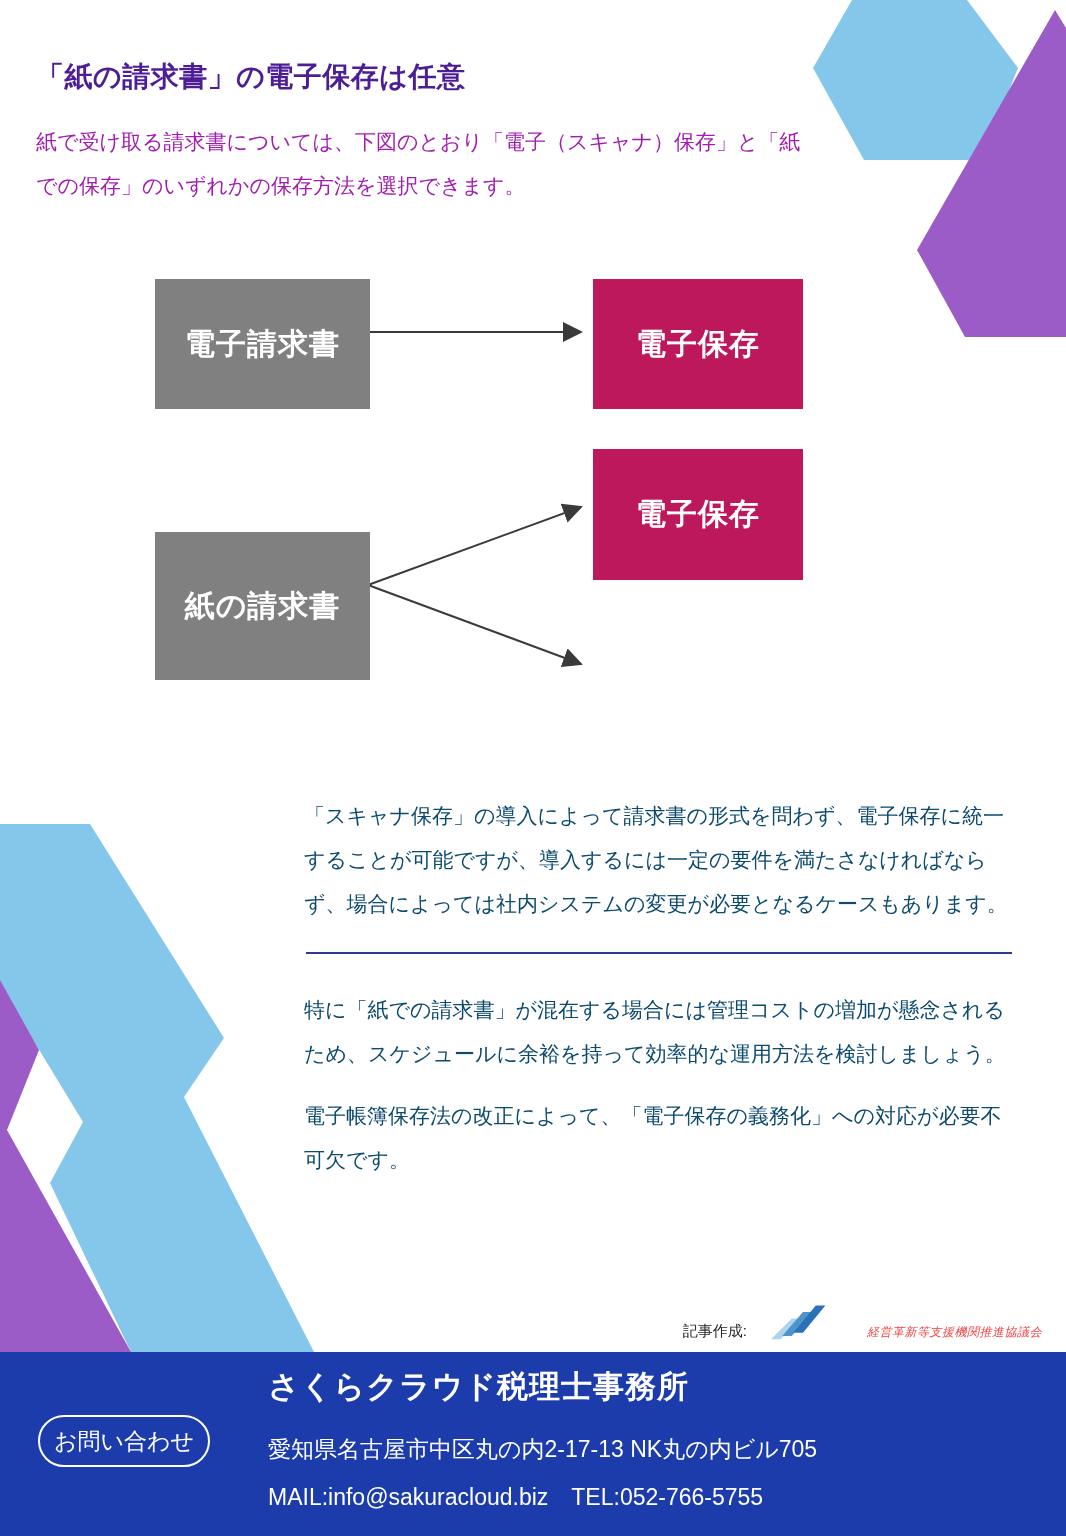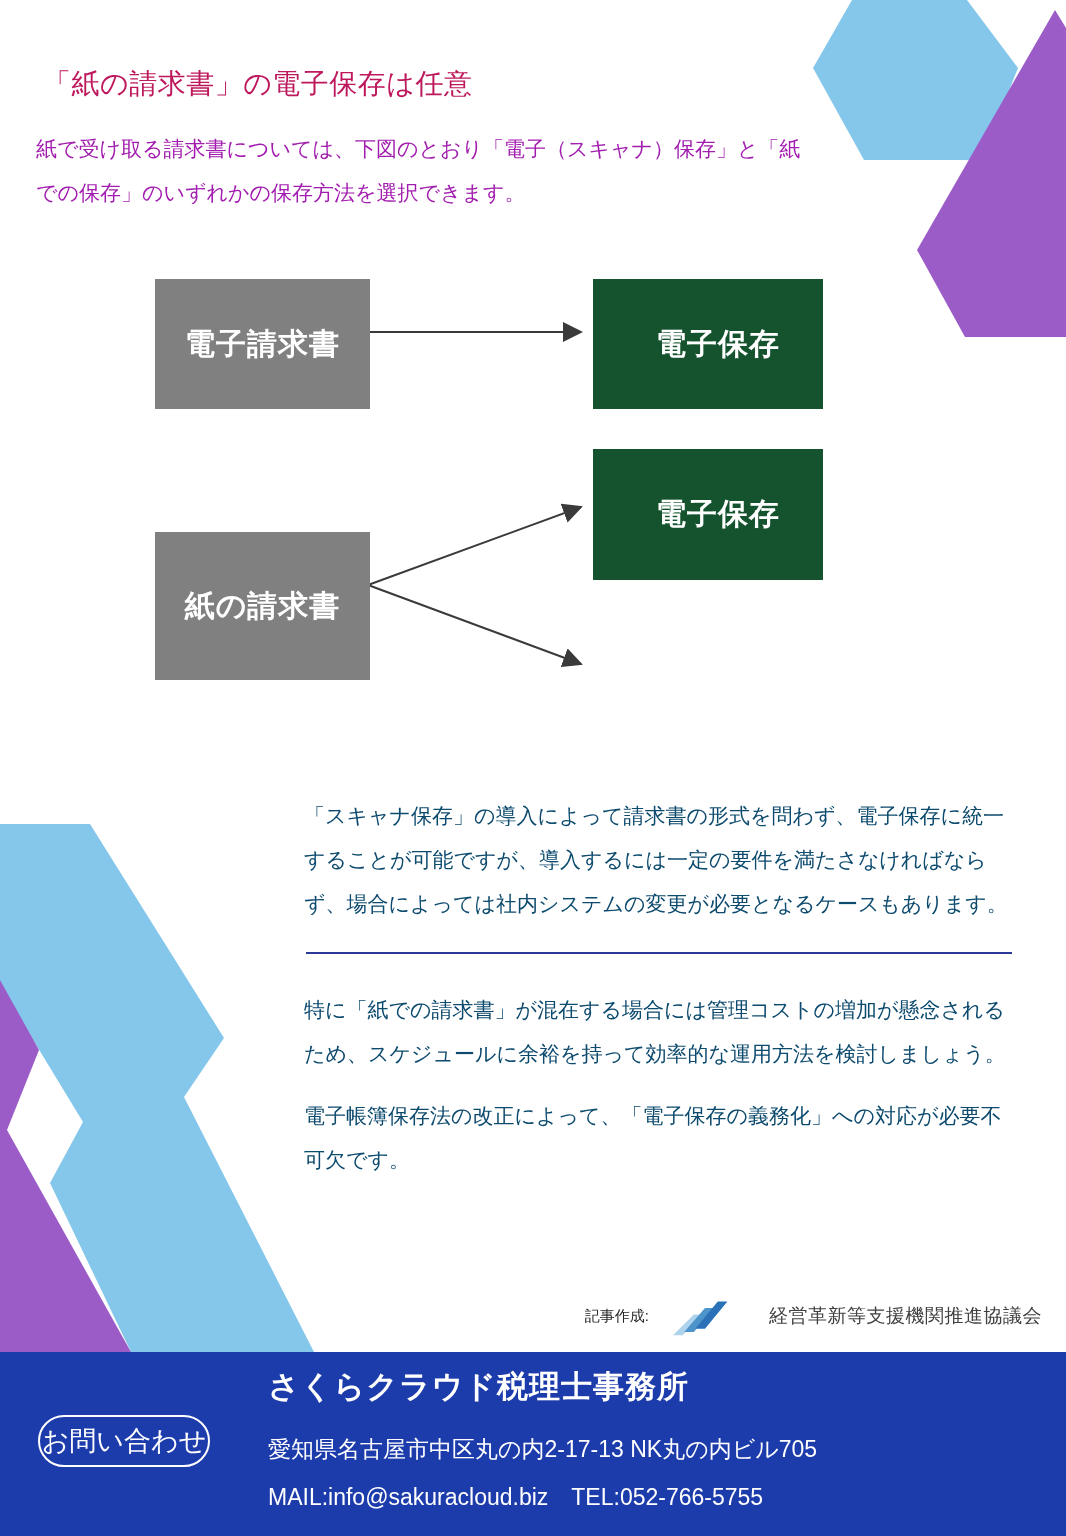--- a/index.html
+++ b/index.html
@@ -10,69 +10,69 @@
     background:#ffffff;
     overflow:hidden;
     font-family:"Liberation Sans","DejaVu Sans",sans-serif;
     color:#3e3e3e;
   }
   svg.deco{position:absolute;left:0;top:0;pointer-events:none;}
 
   
   .intro{position:absolute;left:36px;top:58px;width:780px;}
   .intro h1{
-    margin:7px;font-size:28px;font-weight:normal;color:#be185d;letter-spacing:0.5px;
+    margin:0;font-size:28px;font-weight:bold;color:#4c1d95;letter-spacing:0.5px;
   }
   .intro p{
     margin:24px 0 0 0;width:765px;
     font-size:21px;line-height:44px;color:#a21caf;
   }
 
   
   .diagram{position:absolute;left:0;top:255px;width:1066px;height:500px;}
   .dnode{
     position:absolute;display:flex;align-items:center;justify-content:center;
     color:#ffffff;font-size:30px;font-weight:bold;letter-spacing:1px;margin-top:12px;
   }
   .dnode.gray{background:#808080;}
-  .dnode.blue{background:#14532d;padding-left:20px;}
+  .dnode.blue{background:#be185d;}
   .dnode.purple{background:#9d64c9;}
   .n-einv {left:155px;top:12px; width:215px;height:130px;}
   .n-esto1{left:593px;top:12px; width:210px;height:130px;}
   .n-esto2{left:593px;top:182px;width:210px;height:131px;}
   .n-pinv {left:155px;top:265px;width:215px;height:148px;}
   .n-psto {left:593px;top:348px;width:210px;height:130px;}
   .arrows{position:absolute;left:0;top:0;}
 
   
   .copy{position:absolute;left:304px;top:794px;width:714px;}
   .copy p{margin:0 0 18px 0;font-size:21px;line-height:44px;color:#0c4a6e;}
   .copy hr{
     border:none;border-top:2px solid #2b3a96;
     margin:26px 0 34px 2px;width:706px;
   }
 
   
   .credit{
     position:absolute;right:24px;top:1291px;height:50px;
-    display:flex;align-items:center;gap:24px;
+    display:flex;align-items:flex-end;gap:24px;
   }
   .credit .label{font-size:15px;color:#262626;}
-  .credit .org{font-size:19px;color:#404040;letter-spacing:0.5px;}
+  .credit .org{font-size:12px;color:#ef4444;letter-spacing:0.5px;font-style:italic;}
 
   
   .footer{
     position:absolute;left:0;top:1352px;width:1066px;height:184px;
     background:#1d3cac;color:#ffffff;
   }
   .contact-pill{
     position:absolute;left:38px;top:63px;width:172px;height:52px;
     border:2px solid #ffffff;border-radius:28px;
     display:flex;align-items:center;justify-content:center;
-    font-size:27px;color:#ffffff;box-sizing:border-box;cursor:pointer;
+    font-size:23px;color:#ffffff;box-sizing:border-box;cursor:pointer;
     background:transparent;
   }
   .footer-info{position:absolute;left:268px;top:14px;}
   .office-name{font-size:31px;font-weight:bold;letter-spacing:1px;line-height:42px;}
   .office-address{margin-top:28px;font-size:23px;line-height:26px;}
   .office-mail{margin-top:22px;font-size:23px;line-height:26px;}
 </style>
 </head>
 <body>
 

